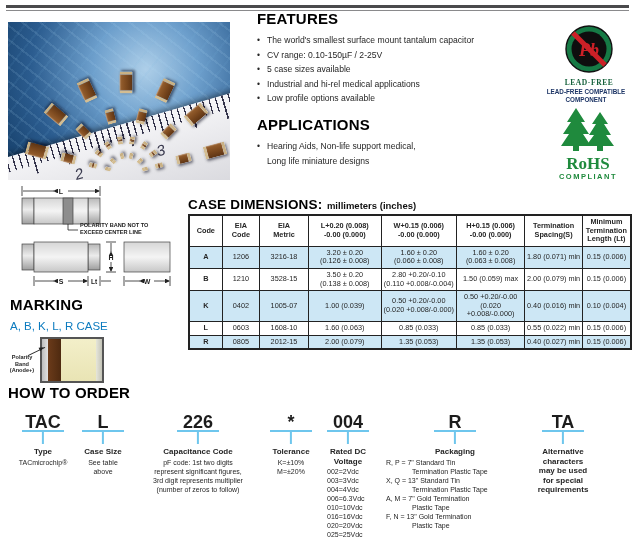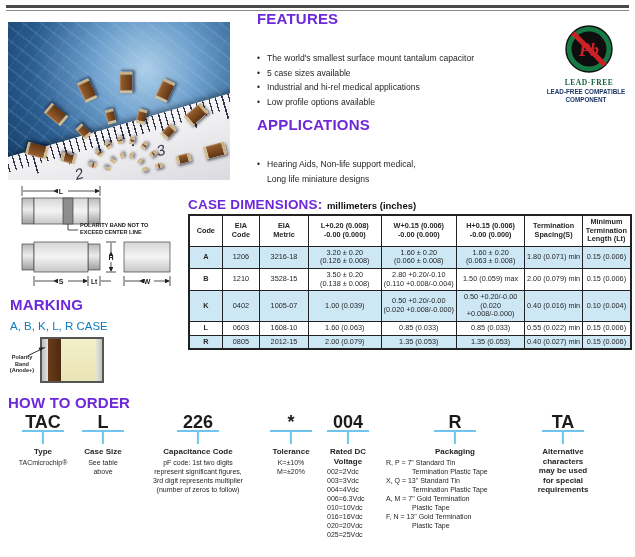--- a/index.html
+++ b/index.html
@@ -23,23 +23,23 @@
   .ruler::before { content:""; position:absolute; top:0; left:0; right:0; height:15px;
     background:repeating-linear-gradient(90deg,#33334a 0 1.3px, transparent 1.3px 6.6px); }
   .ruler::after { content:""; position:absolute; top:0; left:0; right:0; height:24px;
     background:repeating-linear-gradient(90deg,#33334a 0 1.6px, transparent 1.6px 33px); }
   .ruler-number { position:absolute; top:27px; font-size:15px; color:#3c3c50; font-style:italic; }
   .chip { position:absolute; background:linear-gradient(180deg,#9a6230 0%, #7a481e 55%, #5d3414 100%);
     border-left:3px solid #d3bd92; border-right:3px solid #c9b184; border-radius:1px;
     box-shadow:1px 2px 3px rgba(0,0,20,.55), inset 0 1px 1px rgba(255,255,255,.35); }
 
   
-  .h-cyan { color:#6d28d9; font-weight:bold; font-size:15px; letter-spacing:.2px; }
+  .h-cyan { color:#000000; font-weight:bold; font-size:15px; letter-spacing:.2px; }
   .features { position:absolute; left:257px; top:10px; width:292px; }
-  .features ul, .applications ul { list-style:none; margin-top:24px; }
+  .features ul, .applications ul { list-style:none; margin-top:6px; }
   .features li, .applications li { font-size:8.6px; line-height:14.5px; white-space:pre-line; padding-left:10px; position:relative; }
   .features li::before, .applications li::before { content:"•"; position:absolute; left:0; top:0; }
   .applications { position:absolute; left:257px; top:116px; width:292px; }
 
   
   .pb-badge { position:absolute; left:553px; top:24px; width:72px; text-align:center; }
   .pb-label { font-family:"Liberation Serif","DejaVu Serif",serif; font-weight:bold; font-size:7.5px;
     color:#14603a; letter-spacing:.6px; margin-top:0; }
   .pb-caption { position:absolute; left:540px; top:88px; width:92px; text-align:center;
     font-size:6.3px; font-weight:bold; color:#1d3566; white-space:pre-line; line-height:8px; }
@@ -72,21 +72,21 @@
   .cd-title .units { color:#111; font-size:9.5px; font-weight:bold; }
   table.cd { position:absolute; left:188px; top:214px; width:444px; border-collapse:collapse;
     border:2px solid #222; table-layout:fixed; }
   table.cd th, table.cd td { border:1px solid #222; text-align:center; vertical-align:middle;
     font-size:7.3px; line-height:8.6px; padding:2px 1px; }
   table.cd th { font-weight:bold; white-space:pre-line; background:#fff; }
   table.cd tr.shade td { background:#cde7f5; }
   table.cd td:first-child { font-weight:bold; }
 
   
-  .order-title { position:absolute; left:8px; top:394px; }
+  .order-title { position:absolute; left:8px; top:384px; }
   .order-col { position:absolute; top:412px; text-align:center; }
   .col-1{left:10px;width:66px} .col-2{left:70px;width:66px} .col-3{left:126px;width:144px}
   .col-4{left:258px;width:66px} .col-5{left:314px;width:68px} .col-6{left:386px;width:138px}
   .col-7{left:520px;width:86px}
   .order-code { font-size:18px; font-weight:bold; color:#1c1c1c; height:18px; }
   .connector { position:relative; width:42px; height:14px; margin:0 auto 3px;
     border-top:2.2px solid #6ec6ed; }
   .connector::after { content:""; position:absolute; left:50%; top:0; width:2.2px; height:12px;
     background:#6ec6ed; transform:translateX(-50%); }
   .order-label { font-size:8px; font-weight:bold; white-space:pre-line; line-height:9.5px; }
@@ -136,20 +136,21 @@
         <div class="chip" style="left: 120.418px; top: 131.647px; width: 5px; height: 4px; transform: rotate(285deg);"></div>
         <div class="chip" style="left: 128.935px; top: 136.565px; width: 5px; height: 4px; transform: rotate(315deg);"></div>
         <div class="chip" style="left: 133.853px; top: 145.082px; width: 5px; height: 4px; transform: rotate(345deg);"></div>
       </div>
   </div>
 
   <div class="features">
     <div class="h-cyan">FEATURES</div>
     <ul>
         <li>The world's smallest surface mount tantalum capacitor</li>
+        <li>CV range: 0.10-150µF / 2-25V</li>
         <li>5 case sizes available</li>
         <li>Industrial and hi-rel medical applications</li>
         <li>Low profile options available</li>
       </ul>
   </div>
 
   <div class="applications">
     <div class="h-cyan">APPLICATIONS</div>
     <ul>
         <li>Hearing Aids, Non-life support medical,
@@ -162,20 +163,32 @@
       <circle cx="25" cy="25" r="23" fill="#167a45" stroke="#111" stroke-width="1.4"></circle>
       <circle cx="25" cy="25" r="17.5" fill="#0e0e0e"></circle>
       <text x="25" y="32" text-anchor="middle" fill="#cc2027" font-size="18" font-weight="bold" font-style="italic" font-family="Liberation Serif, DejaVu Serif, serif">Pb</text>
       <line x1="9" y1="9" x2="41" y2="41" stroke="#cc2027" stroke-width="5"></line>
     </svg>
     <div class="pb-label">LEAD-FREE</div>
   </div>
   <div class="pb-caption">LEAD-FREE COMPATIBLE
 COMPONENT</div>
 
+  <div class="rohs-badge">
+    <svg width="64" height="46" viewBox="0 0 64 46">
+      <g fill="#1f8a3d">
+        <polygon points="20,2 29,16 25,16 33,28 27,28 35,40 5,40 13,28 7,28 15,16 11,16"></polygon>
+        <polygon points="44,6 52,18 48,18 55,29 50,29 58,40 30,40 38,29 33,29 40,18 36,18"></polygon>
+        <rect x="17" y="40" width="6" height="5"></rect>
+        <rect x="41" y="40" width="6" height="5"></rect>
+      </g>
+    </svg>
+    <div class="rohs-word">RoHS</div>
+    <div class="rohs-sub">COMPLIANT</div>
+  </div>
 
   <svg class="dims-svg" width="178" height="110" viewBox="0 0 178 110">
     <defs>
       <linearGradient id="gcap" x1="0" y1="0" x2="0" y2="1">
         <stop offset="0" stop-color="#b7b7b7"></stop>
           <stop offset=".45" stop-color="#ececec"></stop>
           <stop offset="1" stop-color="#9d9d9d"></stop>
       </linearGradient>
       <linearGradient id="gbody" x1="0" y1="0" x2="0" y2="1">
         <stop offset="0" stop-color="#d6d6d6"></stop>

